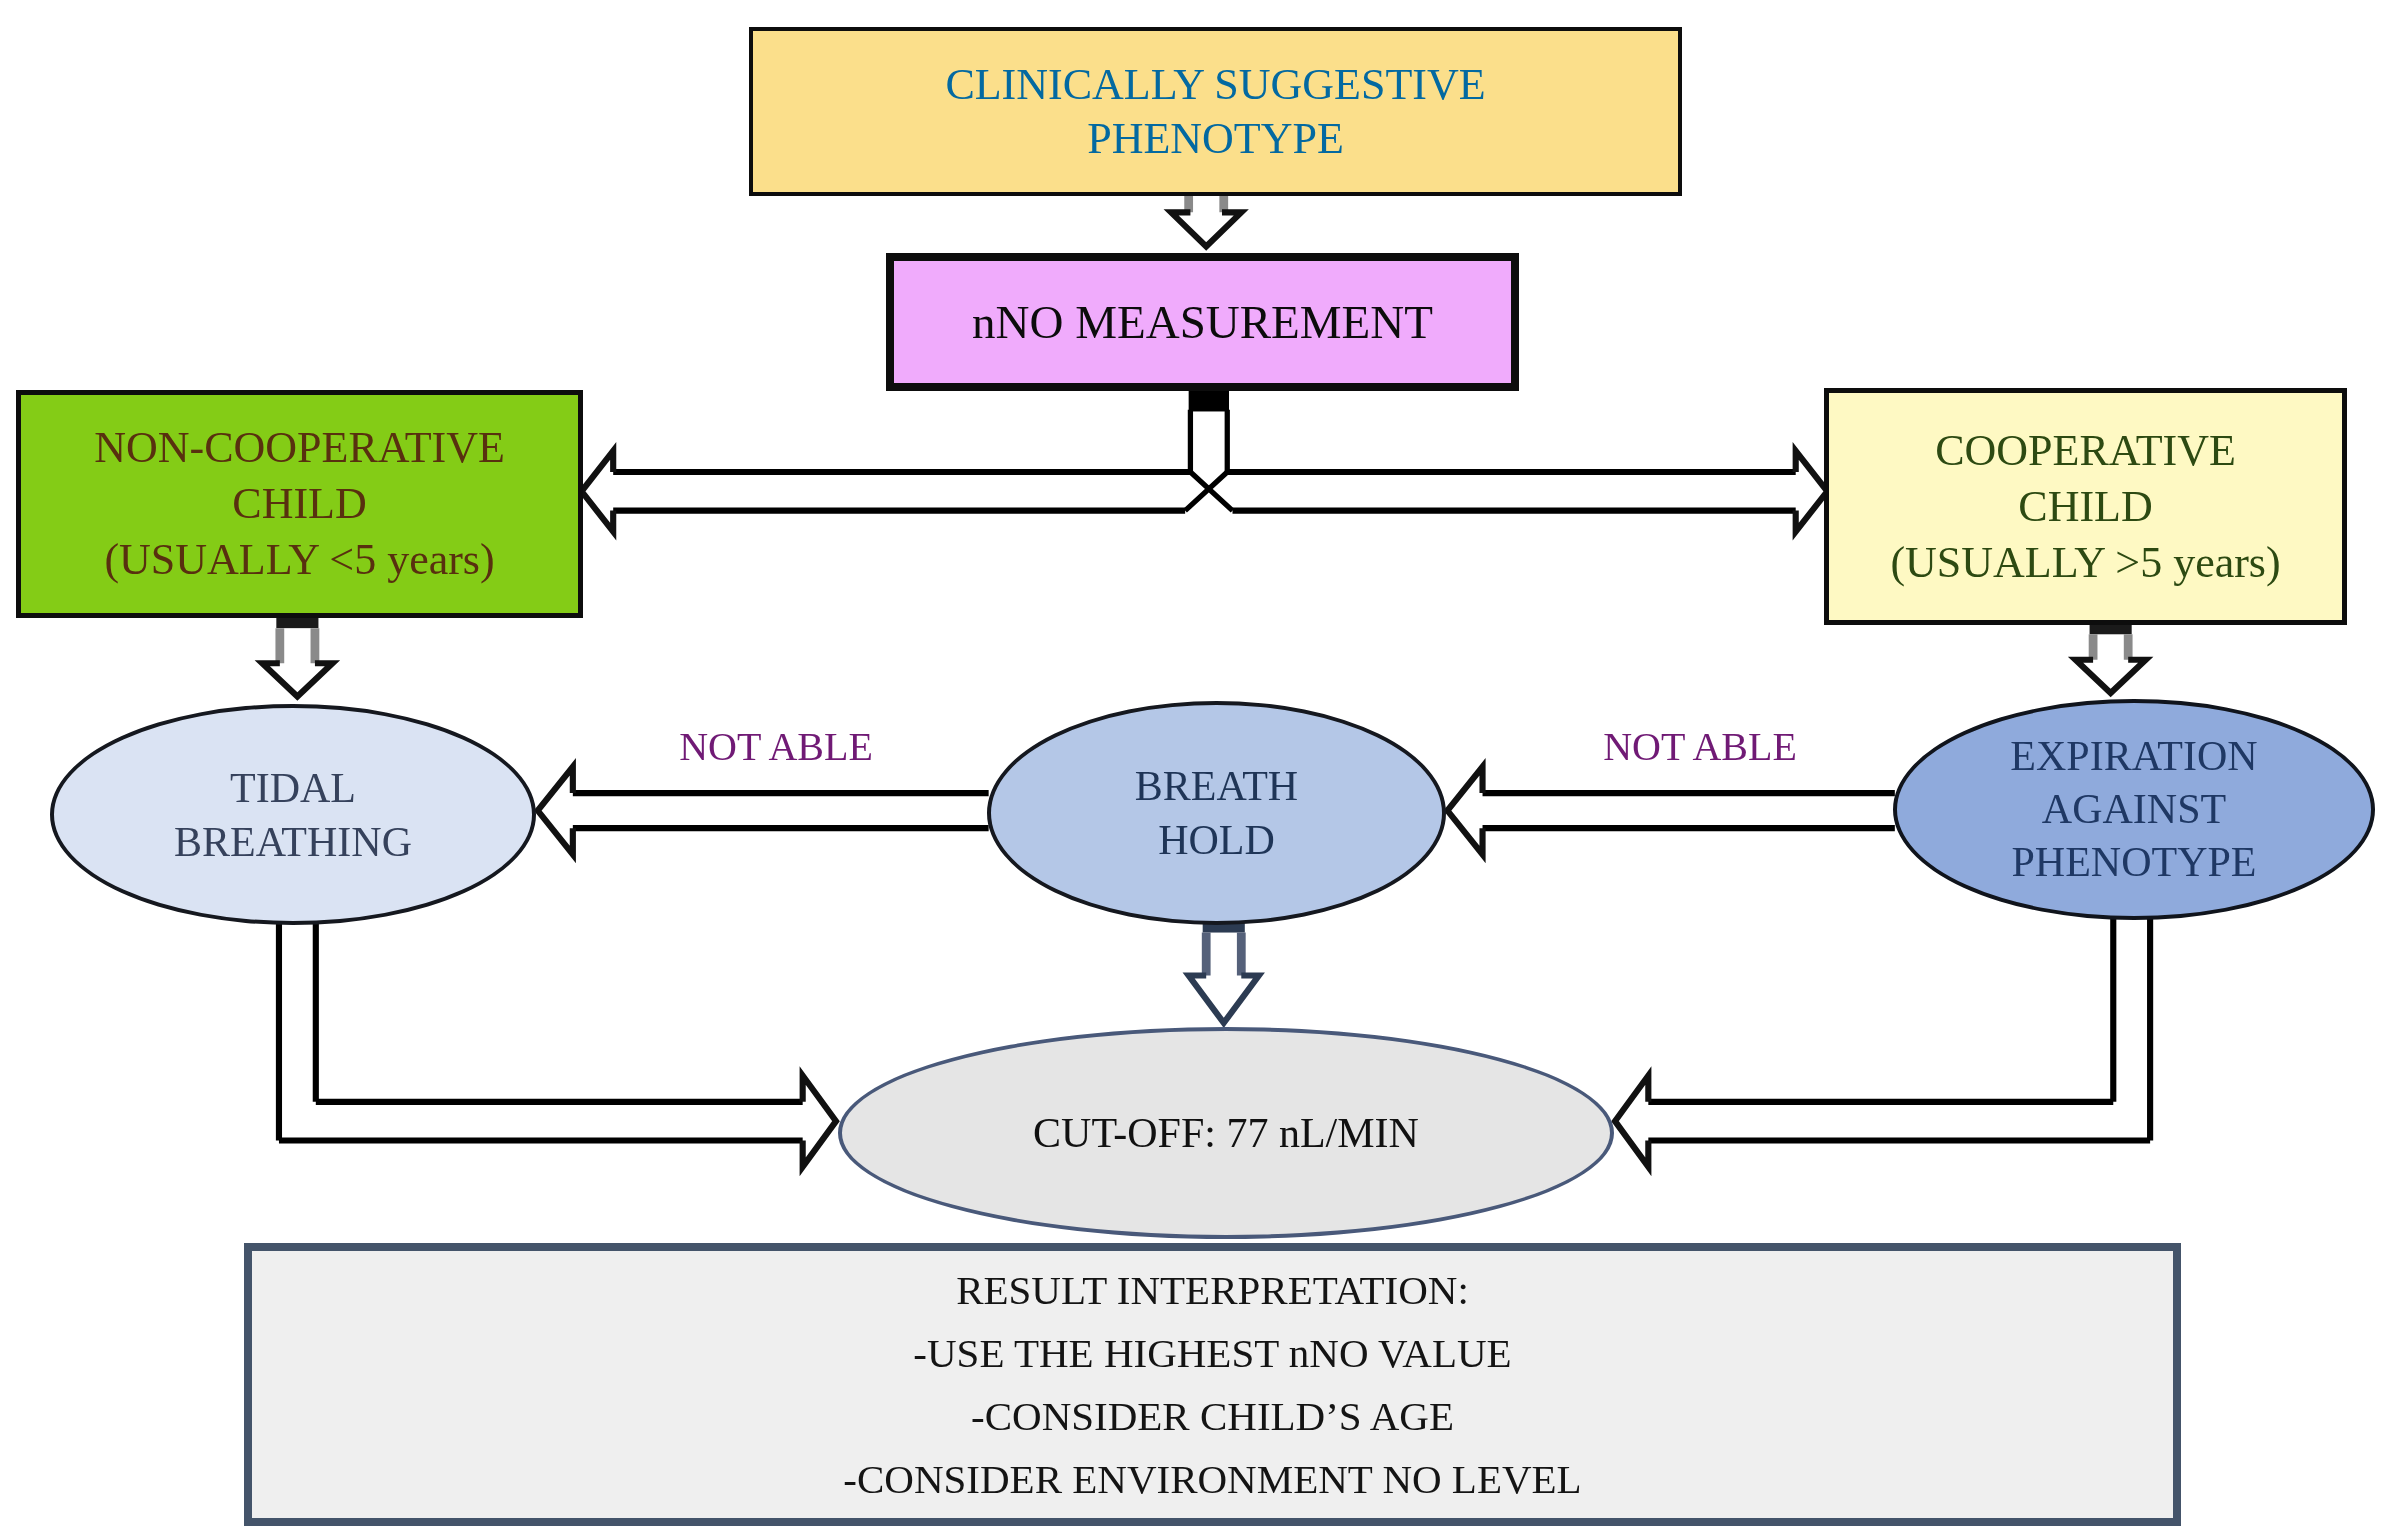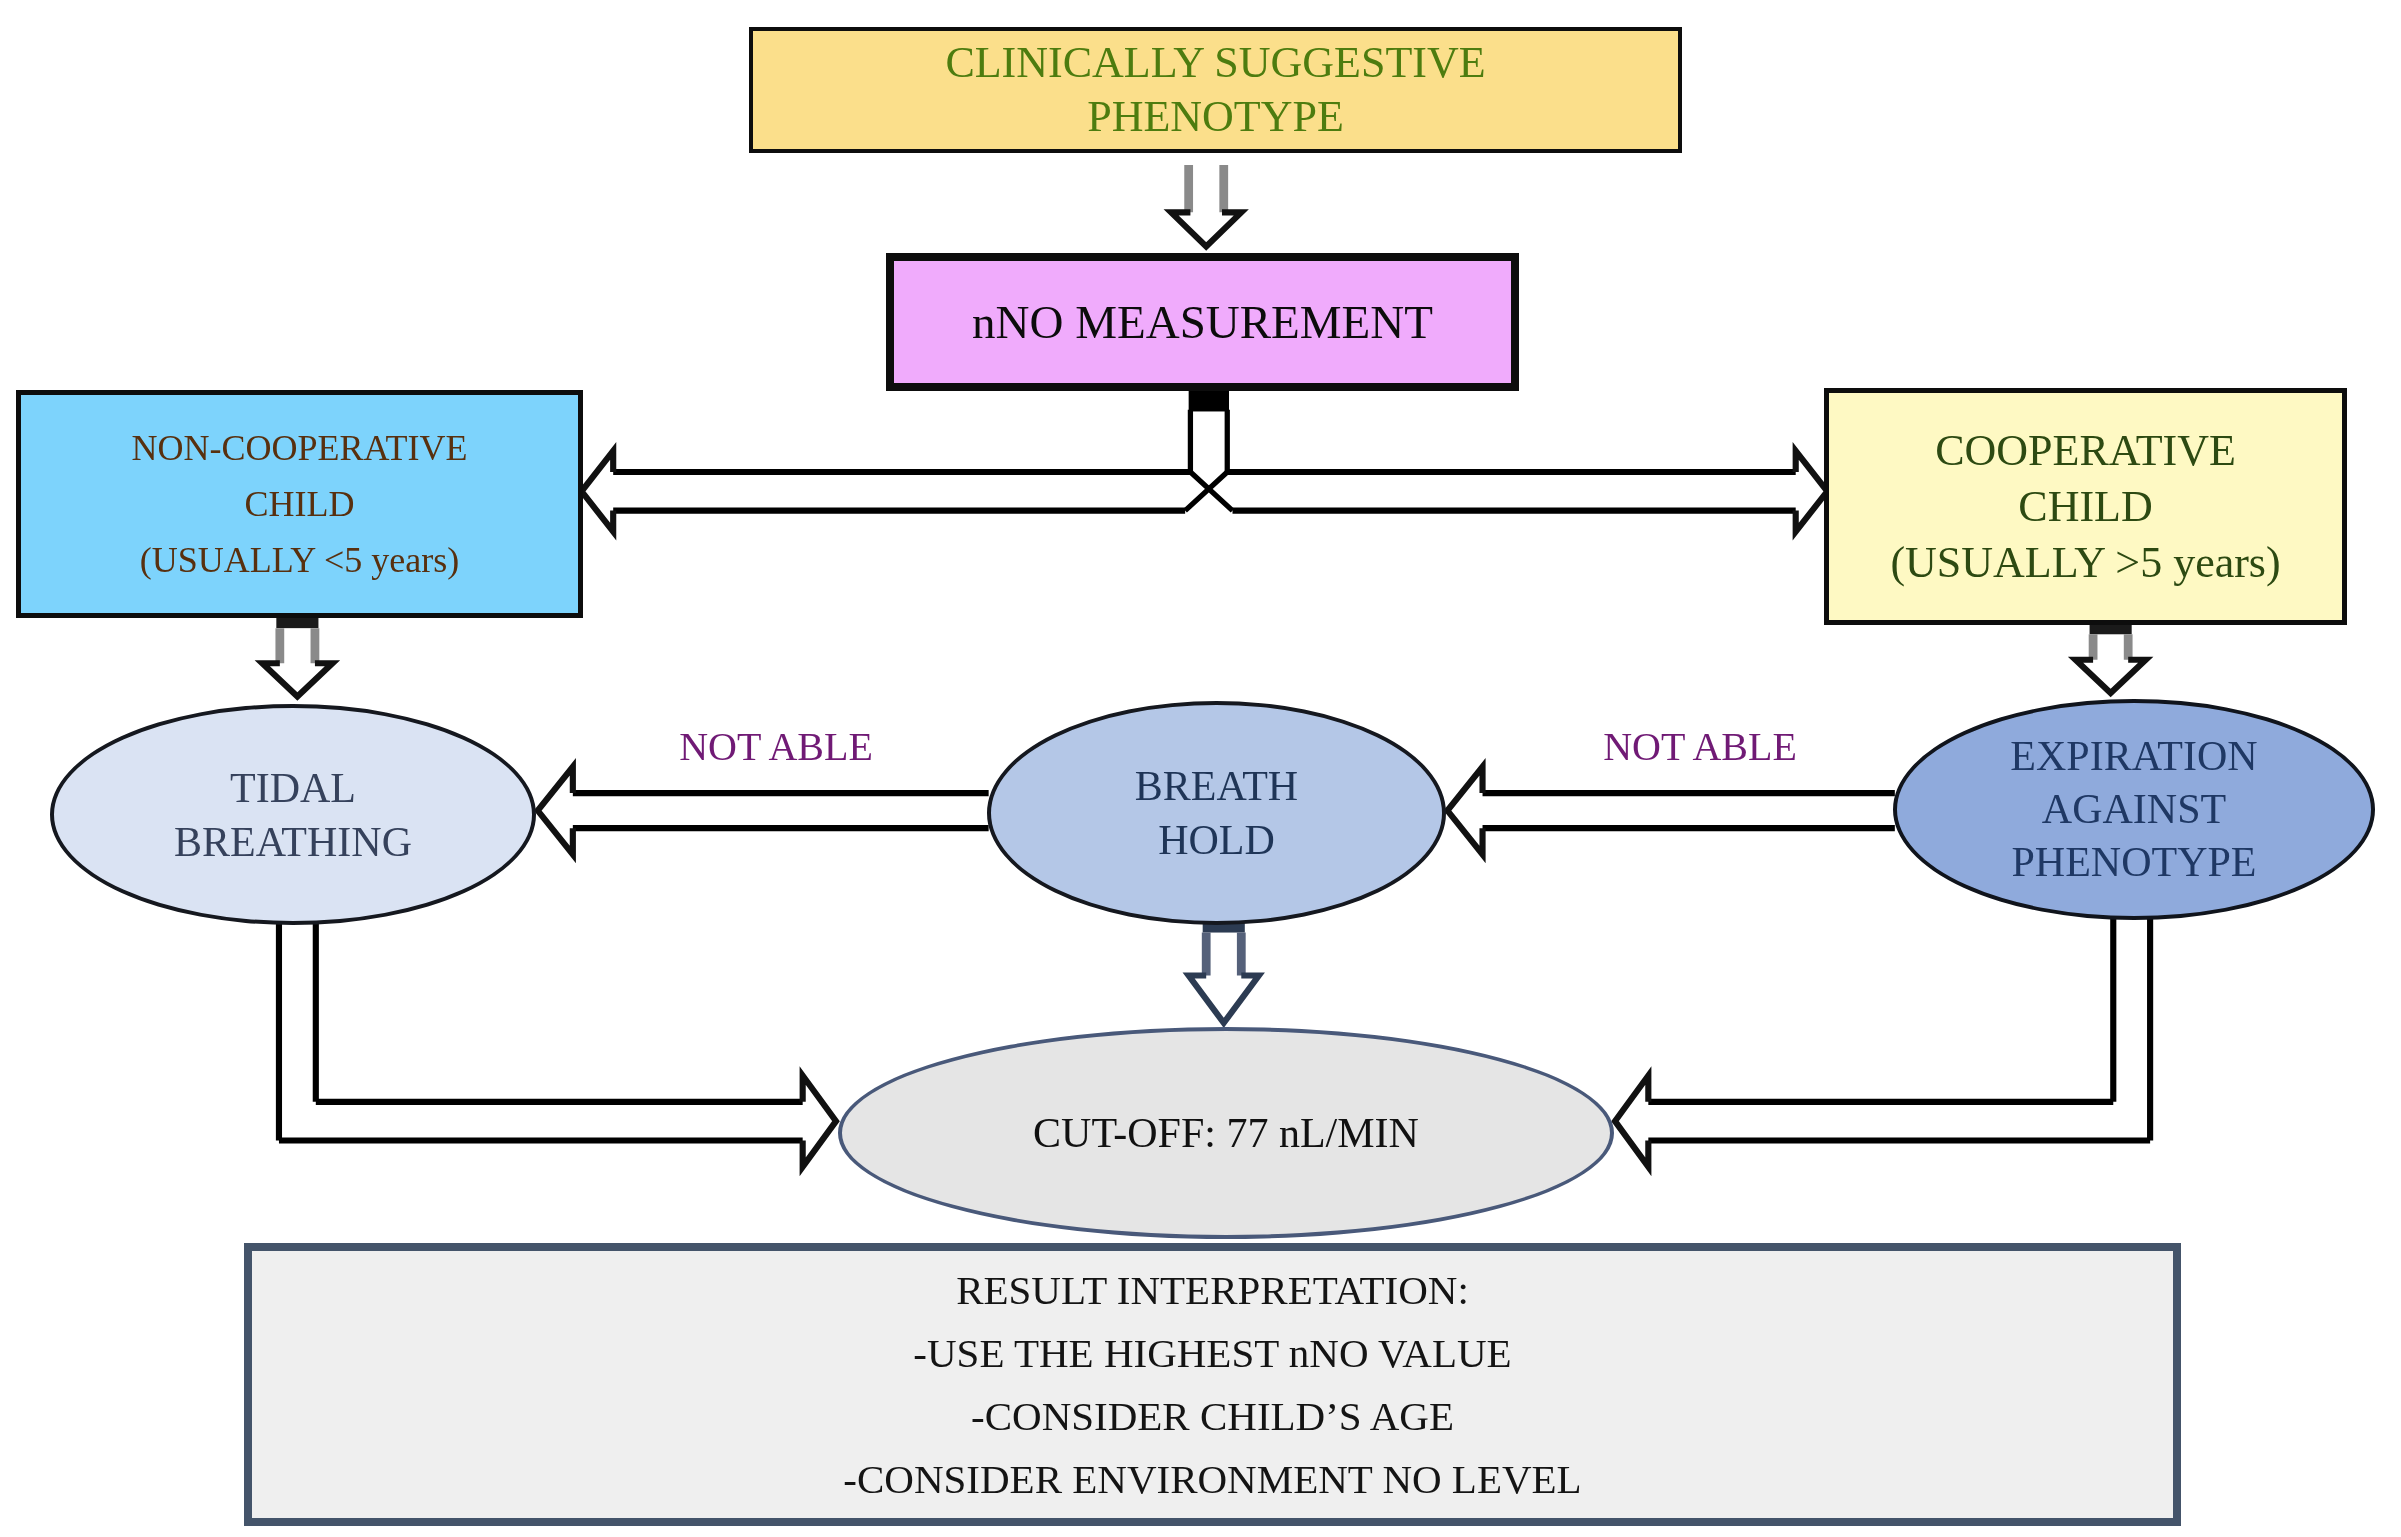--- a/index.html
+++ b/index.html
@@ -3,26 +3,26 @@
 <meta charset="utf-8">
 <style>
   html,body{margin:0;padding:0;background:#ffffff;}
   body{width:2401px;height:1537px;position:relative;font-family:"Liberation Serif",serif;}
   .stage{position:absolute;left:0;top:0;width:2401px;height:1537px;background:#ffffff;overflow:hidden;}
   .arrows{position:absolute;left:0;top:0;z-index:1;}
   .node{position:absolute;z-index:2;display:flex;align-items:center;justify-content:center;
         text-align:center;white-space:pre-line;box-sizing:border-box;}
   .rect{border:5.3px solid #0d0d0d;}
   .ellipse{border-radius:50%;}
-  .phenotype{left:749px;top:27px;width:933px;height:126px;background:#FBDF8B;border-width:4.4px;
-             font-size:44px;line-height:54px;color:#4d7c0f;}
+  .phenotype{left:749px;top:27px;width:933px;height:169px;background:#FBDF8B;border-width:4.4px;
+             font-size:44px;line-height:54px;color:#0369a1;}
   .nno{left:886px;top:253px;width:633px;height:138px;background:#f0abfc;border-width:8.8px;
        font-size:47px;color:#0c0c0c;}
-  .noncoop{left:16px;top:390px;width:567px;height:228px;background:#7dd3fc;
-           font-size:36px;line-height:56px;color:#58300f;}
+  .noncoop{left:16px;top:390px;width:567px;height:228px;background:#84cc16;
+           font-size:44px;line-height:56px;color:#58300f;}
   .coop{left:1824px;top:388px;width:523px;height:237px;background:#fef9c3;
         font-size:44px;line-height:56px;color:#2d4a12;}
   .tidal{left:50px;top:704px;width:486px;height:221px;background:#DAE3F3;border:4.4px solid #15181f;
          font-size:42px;line-height:54px;color:#36425c;}
   .breath{left:987px;top:701px;width:459px;height:224px;background:#B4C7E7;border:4.4px solid #15181f;
           font-size:42px;line-height:54px;color:#1f3557;}
   .expiration{left:1893px;top:699px;width:482px;height:221px;background:#8FAADC;border:4.4px solid #10141c;
               font-size:42px;line-height:53px;color:#1f3864;}
   .cutoff{left:838px;top:1027px;width:776px;height:212px;background:#e5e5e5;border:4.4px solid #49597a;
           font-size:42px;color:#111111;}

